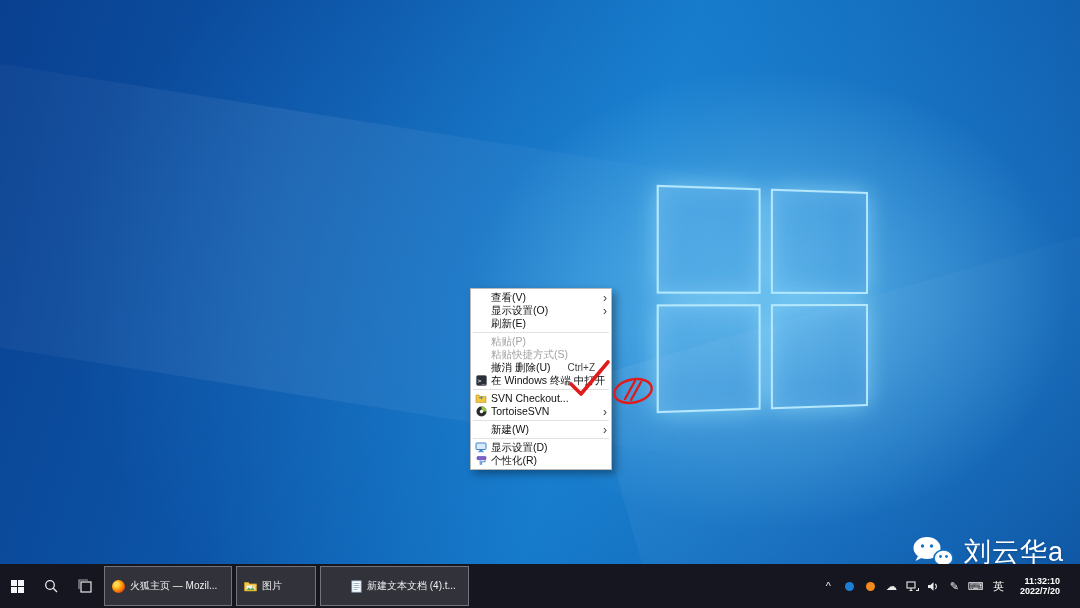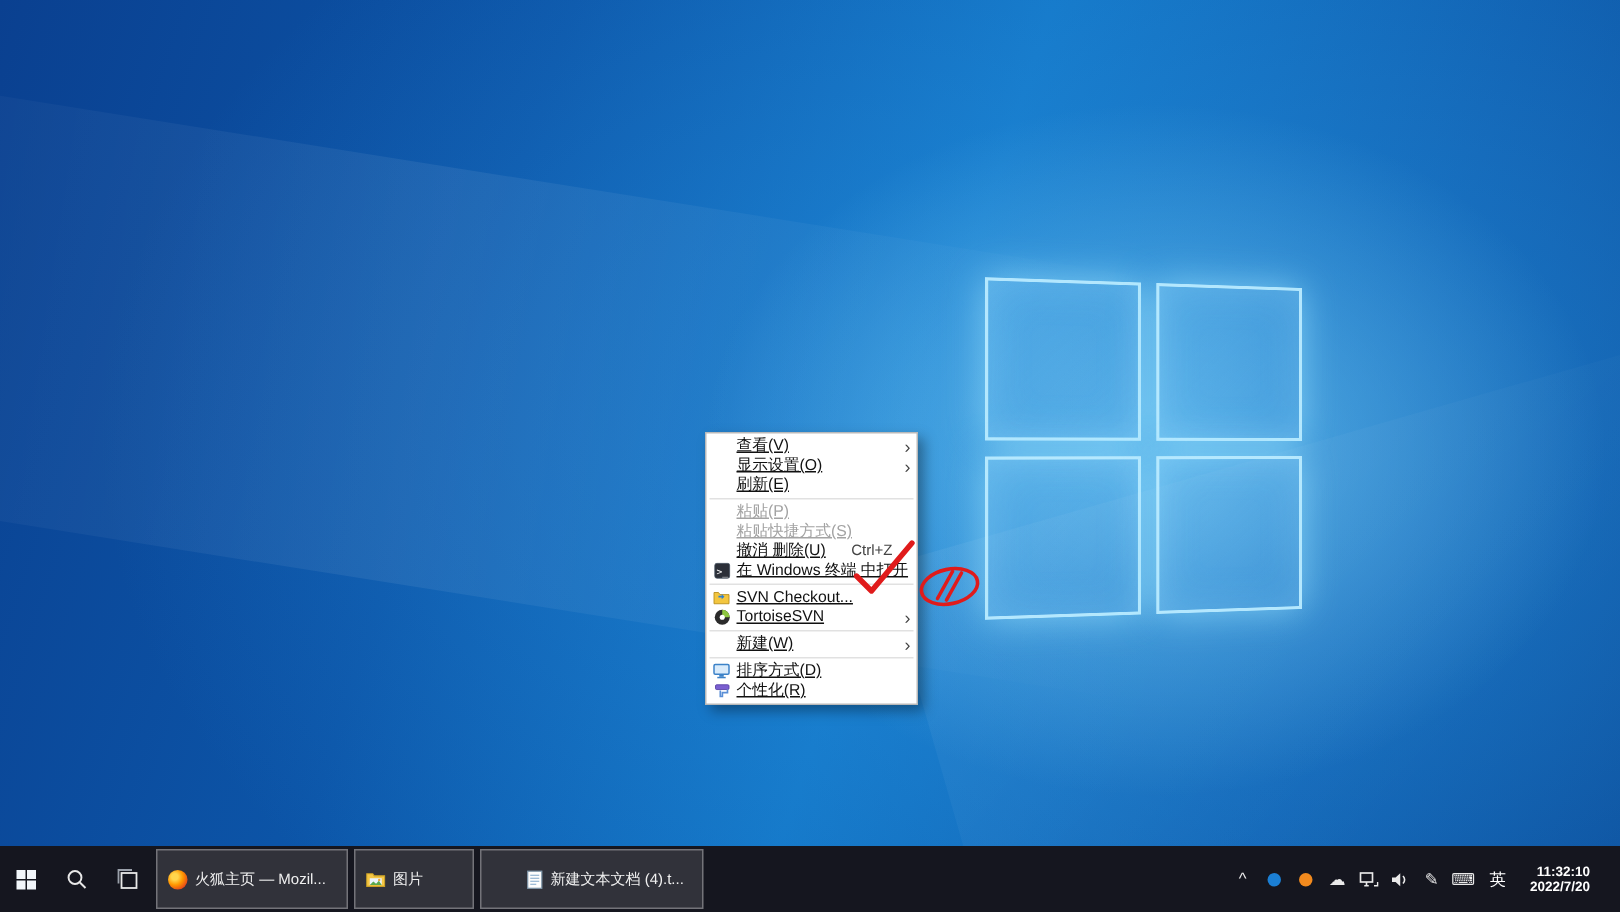--- a/index.html
+++ b/index.html
@@ -25,21 +25,21 @@
   .pane{border:2px solid rgba(185,235,255,.95);
     background:linear-gradient(135deg,rgba(130,205,250,.26),rgba(70,150,225,.14));
     box-shadow:0 0 22px rgba(150,225,255,.65), inset 0 0 26px rgba(160,228,255,.28);}
 
   
   .context-menu{position:absolute;left:470px;top:288px;width:140px;background:#ffffff;
     border:1px solid #b9b9b9;box-shadow:4px 4px 8px rgba(0,0,0,.35);padding:2px 0;
     font-size:10.5px;color:#111;z-index:5;}
   .mi{display:flex;align-items:center;height:13px;line-height:13px;white-space:nowrap;cursor:default;}
   .mi-gutter{width:20px;min-width:20px;display:flex;align-items:center;justify-content:center;}
-  .mi-label{flex:0 1 auto;text-decoration:underline;}
+  .mi-label{flex:0 1 auto;}
   .mi-shortcut{margin-left:auto;padding-right:16px;color:#444;font-size:10px;text-align:center;}
   .mi-arrow{margin-left:auto;width:12px;color:#444;font-size:12px;line-height:12px;text-align:center;}
   .mi-arrow.empty{visibility:hidden;}
   .mi.disabled .mi-label{color:#a3a3a3;}
   .sep{border-top:1px solid #e1e1e1;margin:2px 2px;}
 
   
   .anno{position:absolute;z-index:6;pointer-events:none;}
 
   
@@ -168,21 +168,21 @@
     <div class="sep"></div>
 
     <div class="mi">
       <span class="mi-gutter">
         <svg width="12" height="11" viewBox="0 0 12 11">
           <rect x="1" y="1" width="10" height="6.5" rx="0.8" fill="#d9ebfb" stroke="#3c82c8" stroke-width="1"></rect>
           <rect x="4.5" y="8" width="3" height="1.2" fill="#3c82c8"></rect>
           <rect x="3.2" y="9.2" width="5.6" height="1" fill="#3c82c8"></rect>
         </svg>
       </span>
-      <span class="mi-label">排序方式(D)</span>
+      <span class="mi-label">显示设置(D)</span>
       <span class="mi-arrow empty"></span>
     </div>
 
     <div class="mi">
       <span class="mi-gutter">
         <svg width="11" height="11" viewBox="0 0 11 11">
           <rect x="1" y="1.5" width="9" height="3.2" rx="0.8" fill="#7a5fd0" stroke="#5a43a8" stroke-width="0.6"></rect>
           <path d="M9 4.7 v2 h-3.4 v2.6 h-1.4 v-4" fill="none" stroke="#5a8fd6" stroke-width="1.1"></path>
         </svg>
       </span>
@@ -194,20 +194,33 @@
   <svg class="anno" style="left:566px;top:358px;" width="46" height="42" viewBox="0 0 46 42">
     <path d="M5 26 L15 36 L42 4" fill="none" stroke-width="3.6" stroke-linecap="round" stroke-linejoin="round" stroke="#e01b1b"></path>
   </svg>
 
   <svg class="anno" style="left:610px;top:374px;" width="46" height="34" viewBox="0 0 46 34">
     <ellipse cx="23" cy="17" rx="19" ry="11.5" fill="none" stroke-width="2.4" transform="rotate(-12 23 17)" stroke="#e01b1b"></ellipse>
     <path d="M15 25 L25 7" fill="none" stroke-width="2.4" stroke-linecap="round" stroke="#e01b1b"></path>
     <path d="M21 26 L31 8" fill="none" stroke-width="2.4" stroke-linecap="round" stroke="#e01b1b"></path>
   </svg>
 
+  <div class="watermark">
+    <svg width="42" height="34" viewBox="0 0 42 34">
+      <ellipse cx="15" cy="13" rx="13.5" ry="11" fill="#ffffff"></ellipse>
+      <path d="M6 21 l-2.5 5 6-3 z" fill="#ffffff"></path>
+      <circle cx="10.5" cy="11" r="1.7" fill="#1173c4"></circle>
+      <circle cx="19.5" cy="11" r="1.7" fill="#1173c4"></circle>
+      <ellipse cx="31.5" cy="23" rx="9.5" ry="8" fill="#ffffff" stroke="#1173c4" stroke-width="1.6"></ellipse>
+      <path d="M38.5 29 l2.5 4 -5.5 -2 z" fill="#ffffff"></path>
+      <circle cx="28.5" cy="21.5" r="1.4" fill="#1173c4"></circle>
+      <circle cx="34.5" cy="21.5" r="1.4" fill="#1173c4"></circle>
+    </svg>
+    <span>刘云华a</span>
+  </div>
 
   <div class="taskbar">
 
     <div class="tb-btn">
       <span class="start-grid">
         <span></span>
           <span></span>
           <span></span>
           <span></span>
       </span>

